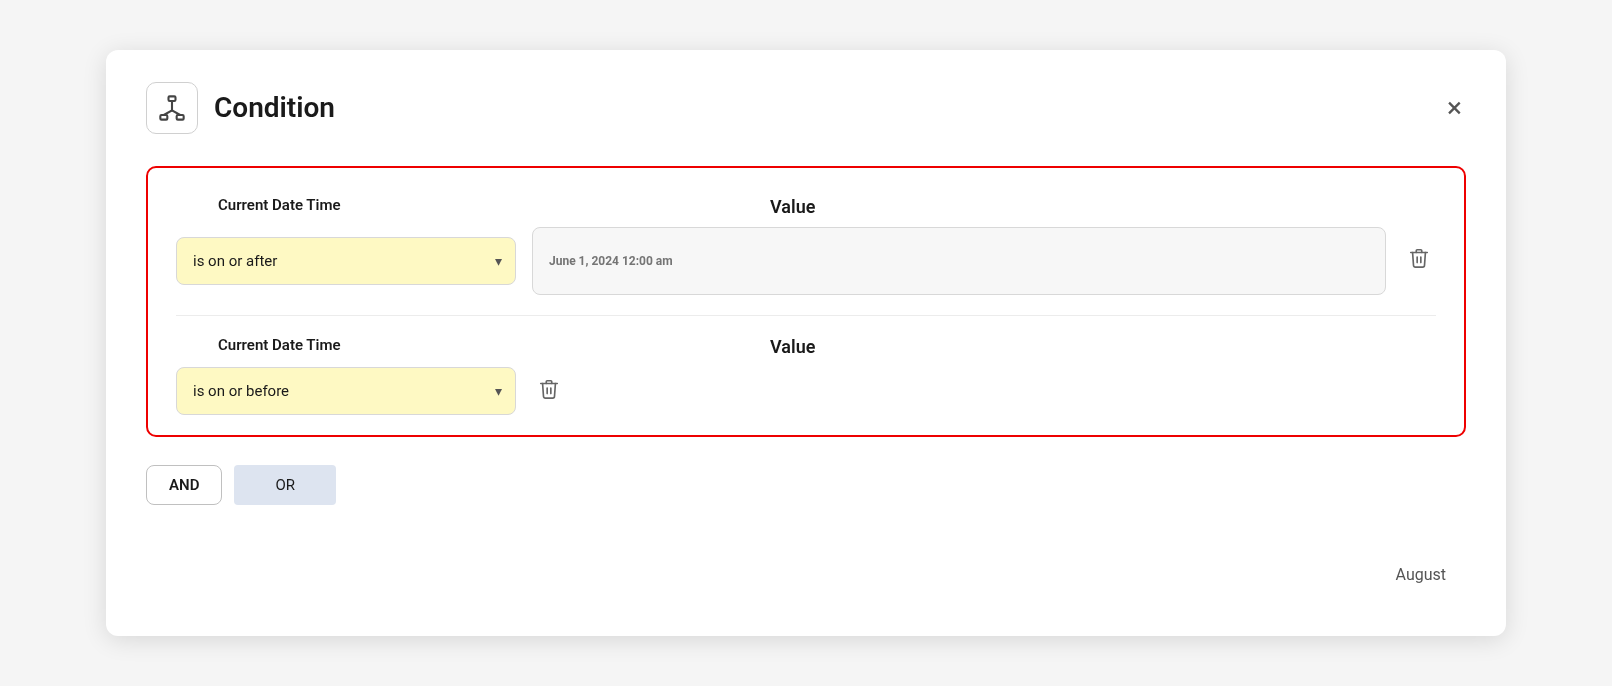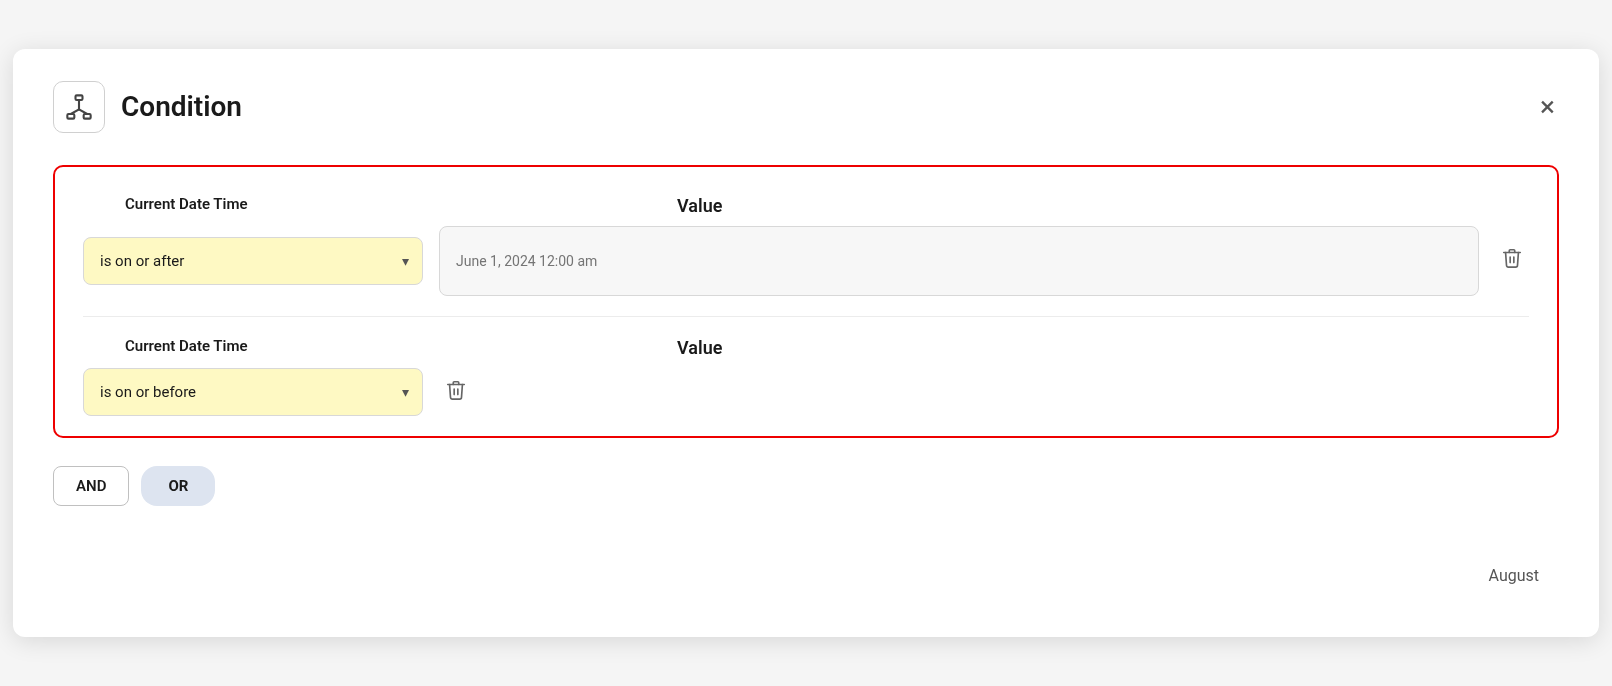--- a/index.html
+++ b/index.html
@@ -15,21 +15,21 @@
       align-items: center;
       justify-content: center;
       width: 1612px;
       height: 686px;
       overflow: hidden;
     }
 
     .modal {
       background: #ffffff;
       border-radius: 12px;
-      width: 1586px;
+      width: 1400px;
       min-height: 560px;
       position: relative;
       padding: 32px 40px 40px 40px;
       box-shadow: 0 4px 24px rgba(0,0,0,0.12);
     }
 
     .modal-header {
       display: flex;
       align-items: center;
       justify-content: space-between;
@@ -148,23 +148,24 @@
       color: #555;
       font-size: 14px;
     }
 
     .value-input {
       flex: 1;
       padding: 26px 16px;
       border: 1.5px solid #d8d8d8;
       border-radius: 8px;
       background: #f7f7f7;
-      font-size: 14px;
+      font-size: 12px;
       color: #9a9a9a;
       outline: none;
+      font-weight: bold;
     }
 
     .delete-btn {
       background: none;
       border: none;
       cursor: pointer;
       padding: 6px;
       color: #666;
       font-size: 20px;
       flex-shrink: 0;
@@ -188,26 +189,26 @@
       border: 1.5px solid #c0c0c0;
       border-radius: 8px;
       background: #ffffff;
       font-size: 15px;
       font-weight: 600;
       color: #1a1a1a;
       cursor: pointer;
     }
 
     .or-btn {
-      padding: 10px 26px;
+      padding: 10px 40px;
       border: 1.5px solid transparent;
-      border-radius: 16px;
+      border-radius: 4px;
       background: #dde4f0;
       font-size: 15px;
-      font-weight: 700;
+      font-weight: 400;
       color: #1a1a1a;
       cursor: pointer;
     }
 
     .modal-footer {
       display: flex;
       align-items: center;
       justify-content: flex-end;
       gap: 20px;
     }

